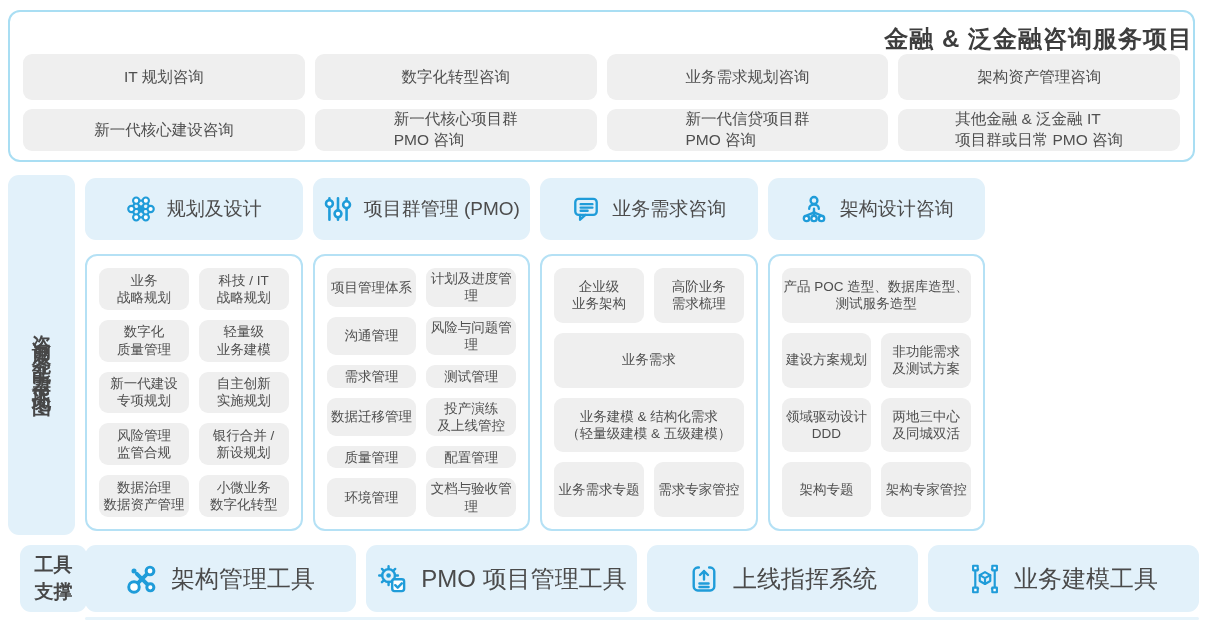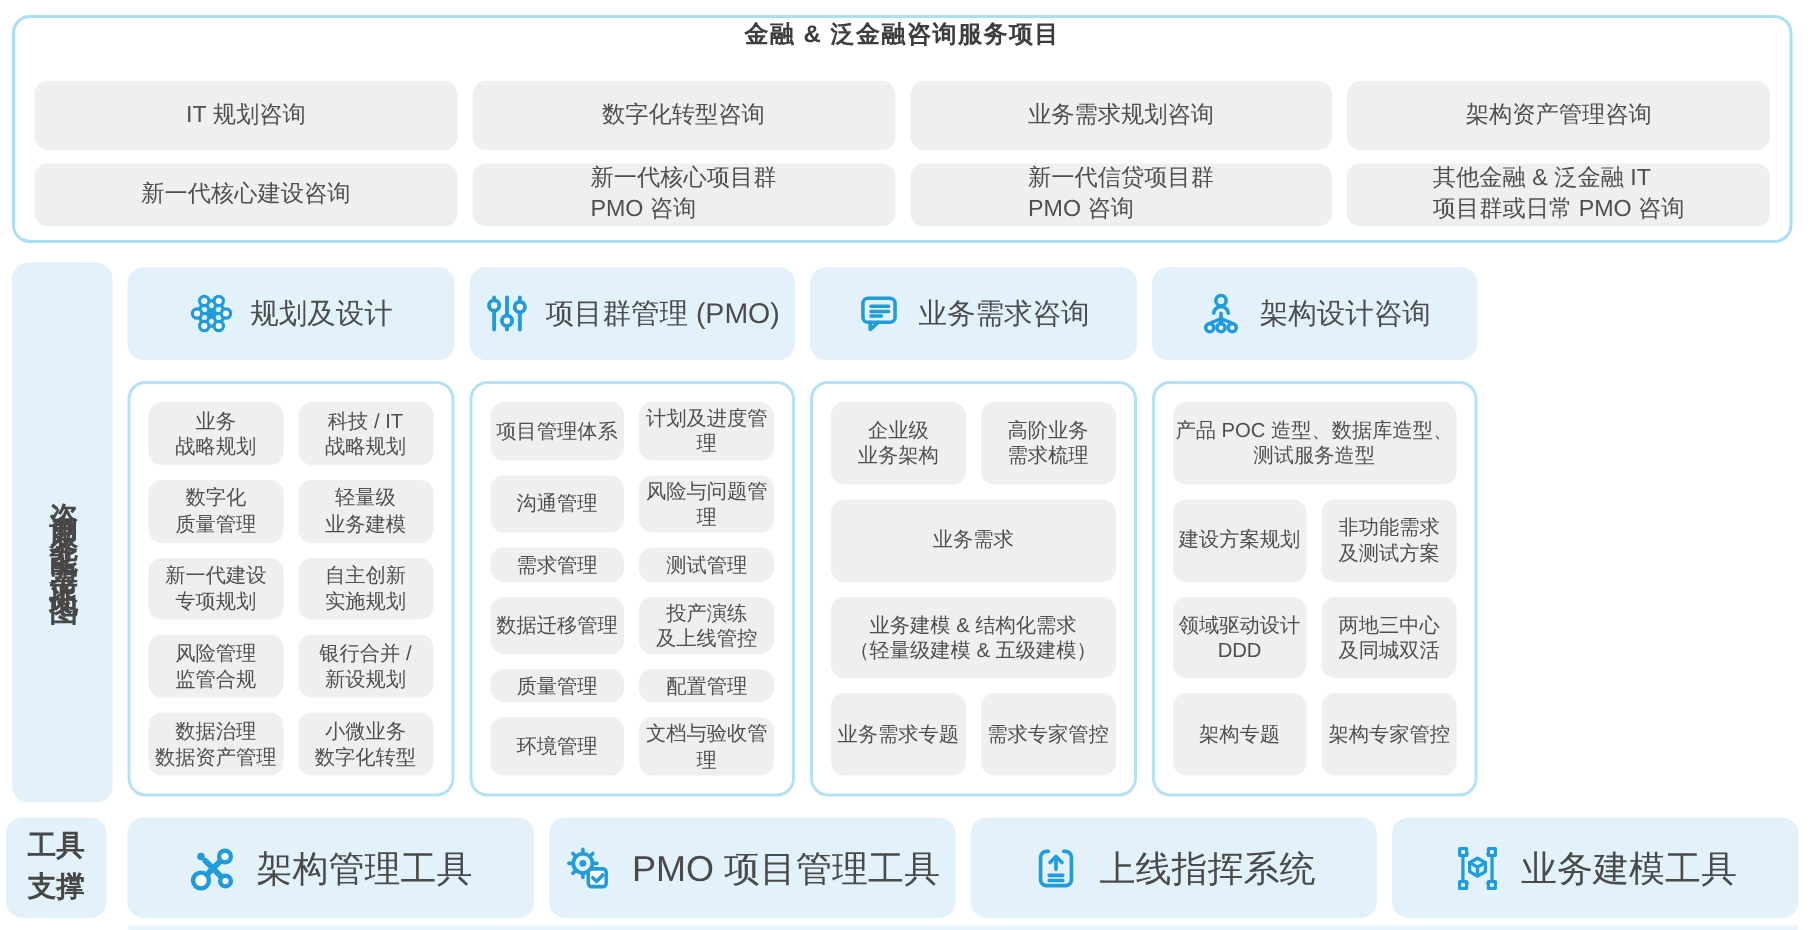--- a/index.html
+++ b/index.html
@@ -8,41 +8,41 @@
     font-family:"Liberation Sans",sans-serif;color:#4a4a4a;
   }
   .pre{white-space:pre-line;}
 
   
   .top-box{
     position:absolute;left:8px;top:10px;width:1187px;height:152px;
     border:2px solid #a9def3;border-radius:12px;background:#fff;box-sizing:border-box;
   }
   .top-title{
-    text-align:center;margin-top:1px;font-size:16px;font-weight:bold;color:#3d3d3d;letter-spacing:1px;
+    text-align:right;margin-top:11px;font-size:24px;font-weight:bold;color:#3d3d3d;letter-spacing:1px;
   }
   .top-grid{
     position:absolute;left:13px;right:13px;top:42px;bottom:9px;
     display:grid;grid-template-columns:repeat(4,1fr);grid-template-rows:46px 1fr;gap:9px 10px;
   }
   .chip{
     background:#efefef;border-radius:9px;display:flex;align-items:center;justify-content:center;
     font-size:15.5px;color:#4f4f4f;line-height:1.35;
   }
 
   
   .map-label{
     position:absolute;left:8px;top:175px;width:67px;height:360px;background:#e2f1fa;border-radius:11px;
     display:flex;align-items:center;justify-content:center;
   }
   .map-label span{
     writing-mode:vertical-rl;text-orientation:upright;font-size:19px;font-weight:bold;color:#474747;letter-spacing:7px;
   }
   .tools-label{
-    position:absolute;left:4px;top:545px;width:67px;height:67px;background:#e2f1fa;border-radius:11px;
+    position:absolute;left:20px;top:545px;width:67px;height:67px;background:#e2f1fa;border-radius:11px;
     display:flex;align-items:center;justify-content:center;text-align:center;
     font-size:19px;font-weight:bold;color:#474747;line-height:1.4;
   }
 
   
   .cols{
     position:absolute;left:85px;top:178px;width:900px;
     display:grid;grid-template-columns:repeat(4,1fr);gap:10px;
   }
   .col-header{

